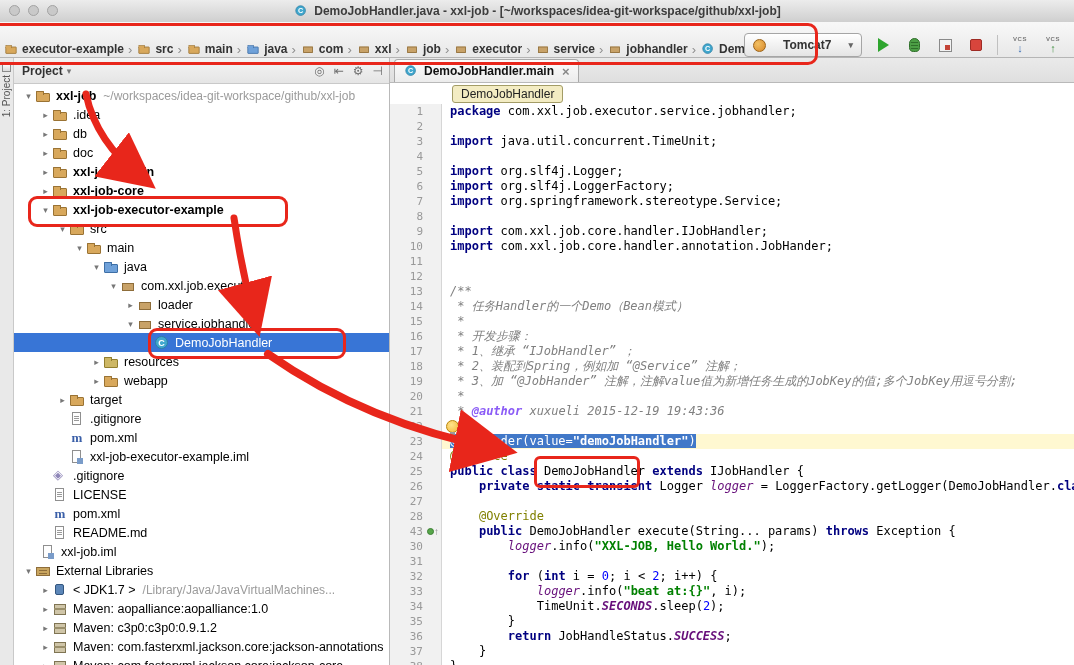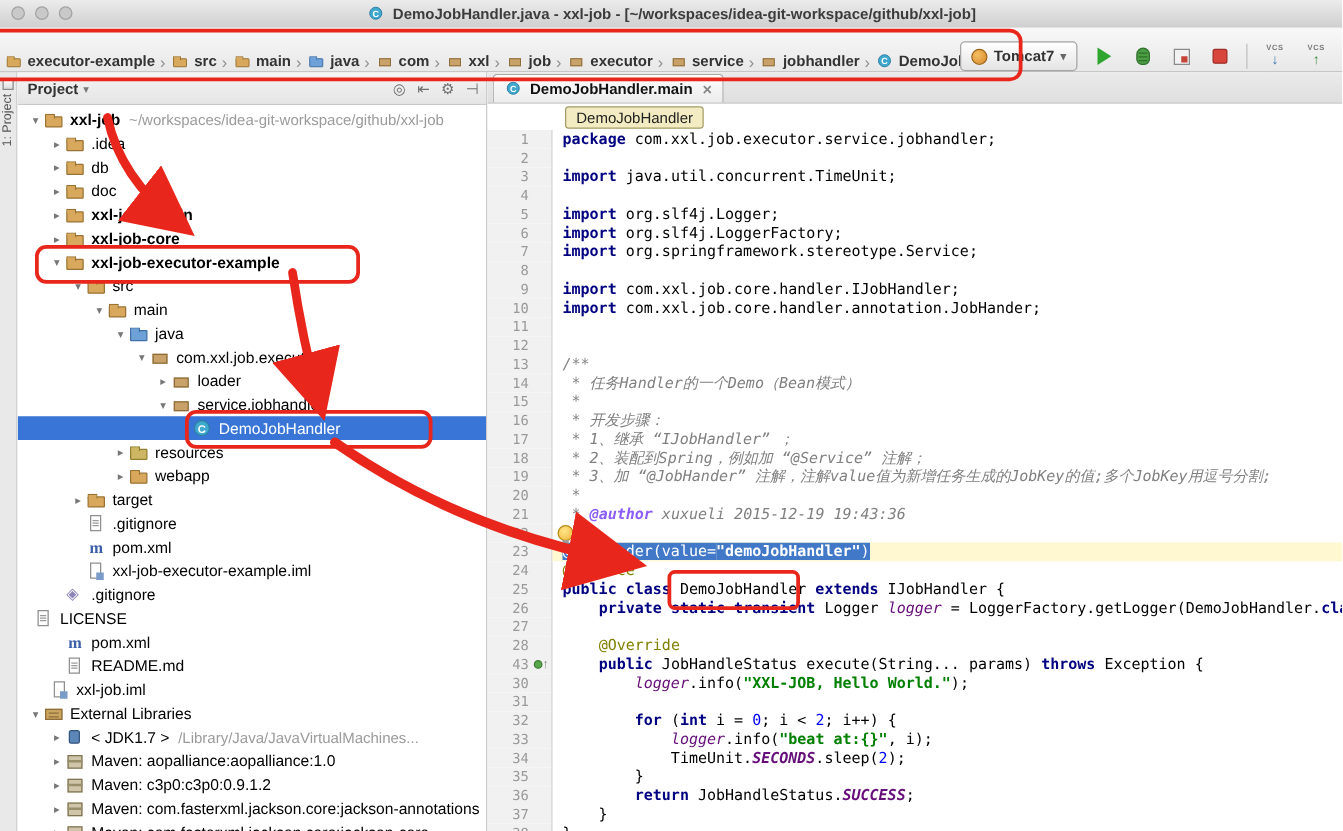--- a/index.html
+++ b/index.html
@@ -14,21 +14,21 @@
   .wtitle{display:flex;justify-content:center;align-items:center;height:22px;
     font-size:12px;font-weight:bold;color:#3C3C3C;gap:5px;}
   
   .navbar{position:absolute;left:0;top:22px;right:0;height:36px;
     background:linear-gradient(#F8F8F8,#E8E8E8);border-bottom:1px solid #B5B5B5;
     display:flex;align-items:flex-end;padding-left:2px;box-sizing:border-box;}
   .bc{display:flex;align-items:center;overflow:hidden;white-space:nowrap;flex:0 1 auto;}
   .bc-item{display:flex;align-items:center;font-size:12px;font-weight:bold;color:#333;padding:0 1px;gap:3px;}
   .bc-sep{color:#8F8F8F;margin:0 3px;font-size:13px;}
   .tb{margin-left:auto;display:flex;align-items:center;gap:11px;padding-right:10px;flex:none;}
-  .combo{display:flex;align-items:center;gap:5px;border:1px solid #A5A5A5;border-radius:4px;
+  .combo{display:flex;align-items:center;gap:17px;border:1px solid #A5A5A5;border-radius:4px;
     background:linear-gradient(#FFFFFF,#E4E4E4);height:22px;padding:0 8px;font-size:12px;
     font-weight:bold;color:#333;}
   .combo .caret{color:#666;font-size:9px;}
   .ic-tomcat{width:13px;height:13px;border-radius:50%;flex:none;
     background:radial-gradient(circle at 35% 35%,#F2C063,#D8882A);border:1px solid #9C6316;box-sizing:border-box;}
   .tbtn{display:inline-flex;align-items:center;justify-content:center;width:20px;height:20px;}
   .run-ic{width:0;height:0;border-left:11px solid #2EA52E;border-top:7px solid transparent;border-bottom:7px solid transparent;}
   .debug-ic{width:11px;height:14px;background:#4C9E45;border:1px solid #2F6F2A;border-radius:6px 6px 5px 5px;position:relative;box-sizing:border-box;}
   .debug-ic::before{content:"";position:absolute;left:1px;right:1px;top:3px;height:1px;background:#2F6F2A;box-shadow:0 3px #2F6F2A,0 6px #2F6F2A;}
   .cov-ic{width:13px;height:13px;border:1px solid #8A8A8A;background:#F2F2F2;position:relative;box-sizing:border-box;}
@@ -361,21 +361,21 @@
         <div class="tr" style="padding-left: 42px;">
           <span class="tr-arrow"></span>
           <span class="ic ic-iml"></span>
           <span class="tr-lbl">xxl-job-executor-example.iml</span>
         </div>
         <div class="tr" style="padding-left: 25px;">
           <span class="tr-arrow"></span>
           <span class="ic ic-ignore"></span>
           <span class="tr-lbl">.gitignore</span>
         </div>
-        <div class="tr" style="">
+        <div class="tr" style="padding-left: 25px;">
           <span class="tr-arrow"></span>
           <span class="ic ic-file"></span>
           <span class="tr-lbl">LICENSE</span>
         </div>
         <div class="tr" style="padding-left: 25px;">
           <span class="tr-arrow"></span>
           <span class="ic ic-maven"></span>
           <span class="tr-lbl">pom.xml</span>
         </div>
         <div class="tr" style="padding-left: 25px;">
@@ -631,21 +631,21 @@
           <div class="ct"><span class="tk-pl">    </span><span class="tk-ann">@Override</span></div>
         </div>
         <div class="cl">
           <div class="gut">
             <span class="ln">43</span>
             <span class="gm">
               <span class="ov-dot"></span>
               <span class="ov-arr">↑</span>
             </span>
           </div>
-          <div class="ct"><span class="tk-pl">    </span><span class="tk-kw">public </span><span class="tk-pl">JobHandleStatus execute(String... params) </span><span class="tk-kw">throws </span><span class="tk-pl">Exception {</span></div>
+          <div class="ct"><span class="tk-pl">    </span><span class="tk-kw">public </span><span class="tk-pl">DemoJobHandler execute(String... params) </span><span class="tk-kw">throws </span><span class="tk-pl">Exception {</span></div>
         </div>
         <div class="cl">
           <div class="gut">
             <span class="ln">30</span>
             <span class="gm"></span>
           </div>
           <div class="ct"><span class="tk-pl">        </span><span class="tk-fld">logger</span><span class="tk-pl">.info(</span><span class="tk-str">"XXL-JOB, Hello World."</span><span class="tk-pl">);</span></div>
         </div>
         <div class="cl">
           <div class="gut">

